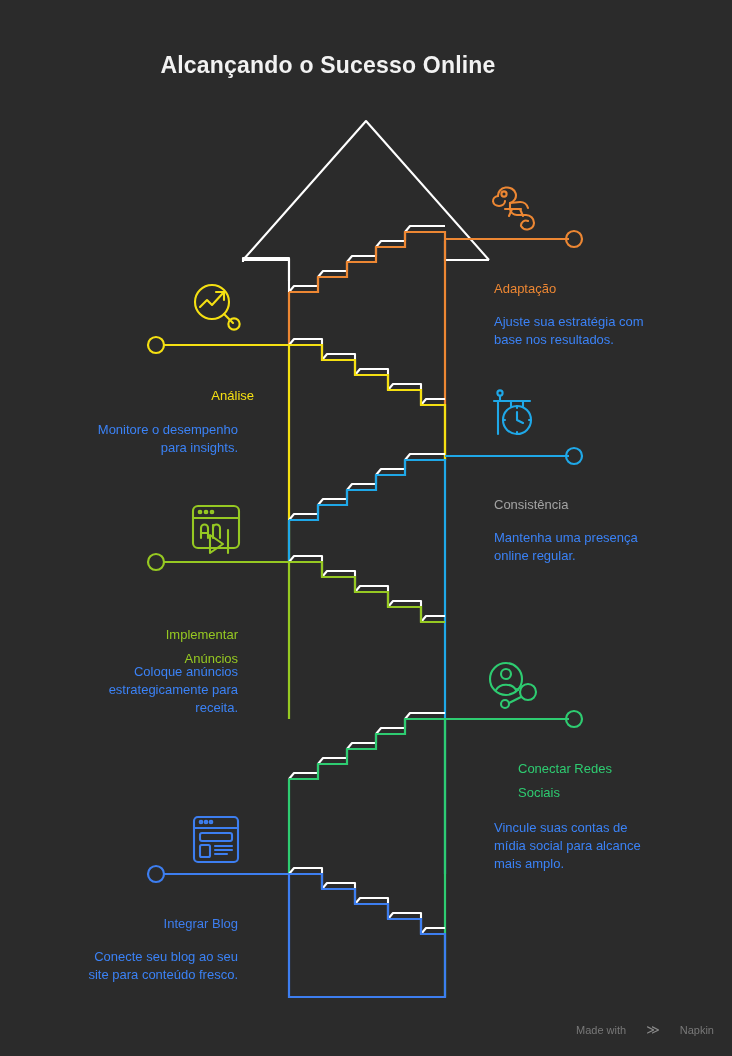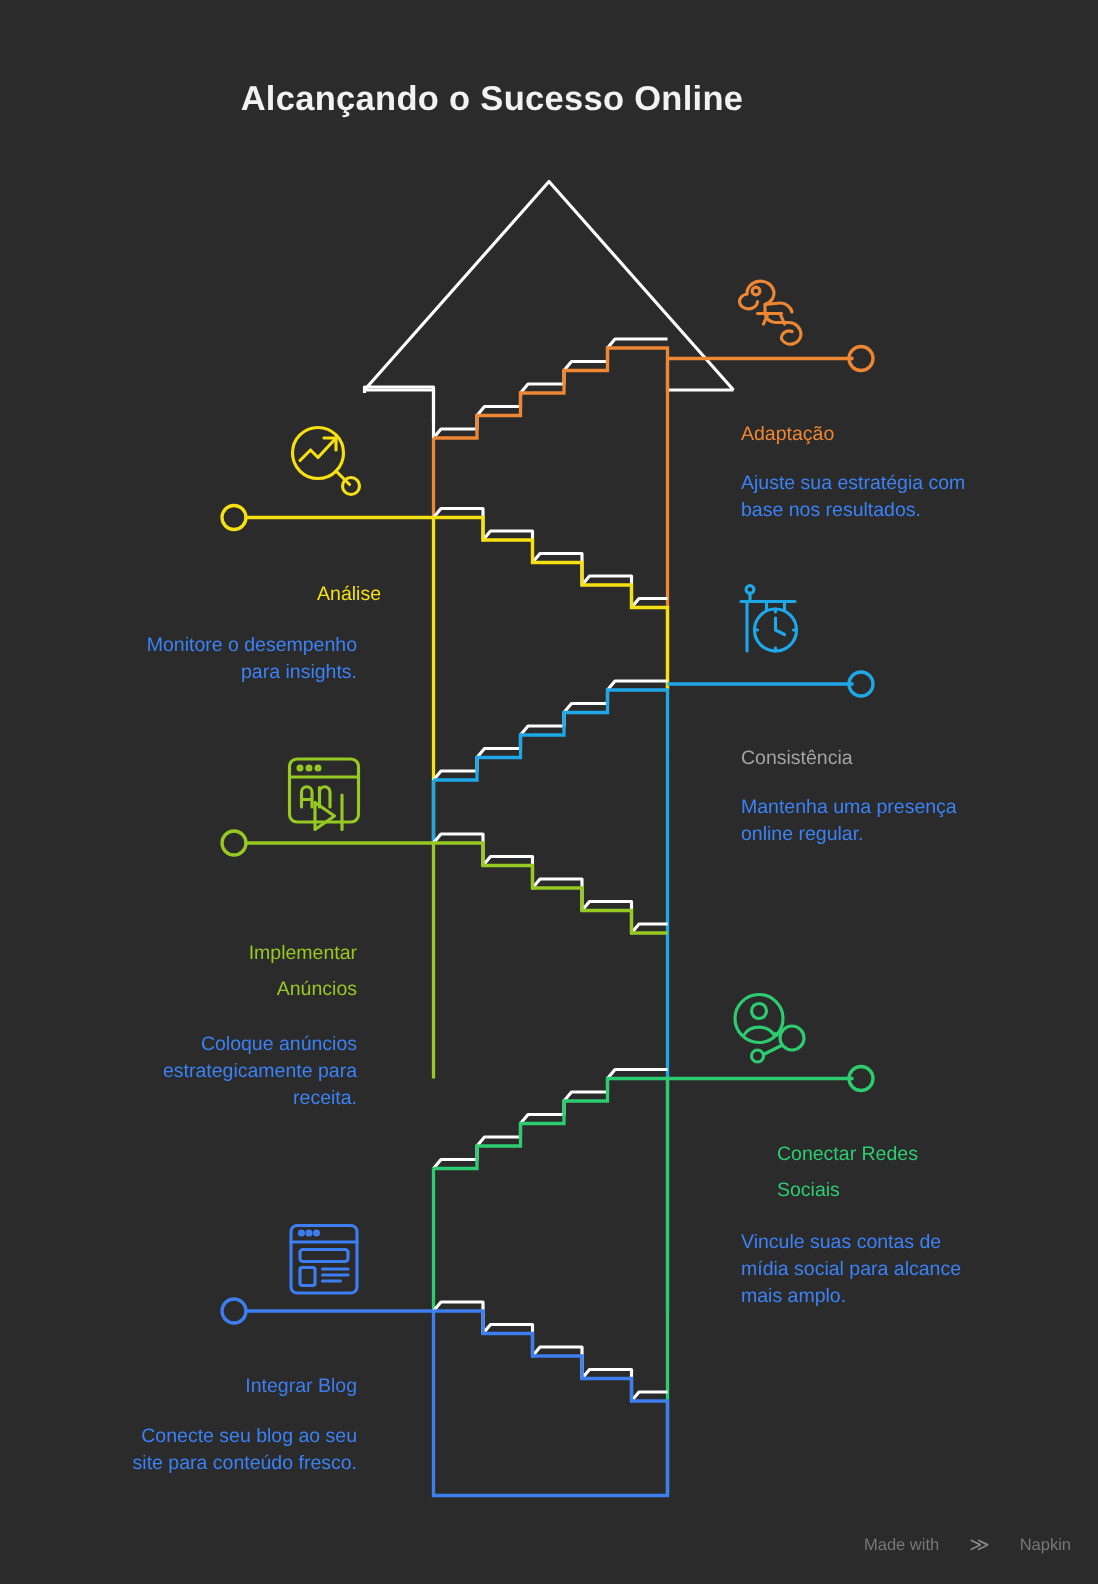--- a/index.html
+++ b/index.html
@@ -215,21 +215,21 @@
 <div class="step-title align-right" style="left:44px; top:384px; width:210px; color:#f5e012;">Análise</div>
 <div class="step-desc align-right" style="left:38px; top:421px; width:200px;">Monitore o desempenho
 para insights.</div>
 
 <div class="step-title align-left" style="left:494px; top:493px; width:210px; color:#a3a3a3;">Consistência</div>
 <div class="step-desc align-left" style="left:494px; top:529px; width:200px;">Mantenha uma presença
 online regular.</div>
 
 <div class="step-title align-right" style="left:28px; top:601px; width:210px; color:#96c922;margin-top:22px;">Implementar
 Anúncios</div>
-<div class="step-desc align-right" style="left:38px; top:663px; width:200px;margin-top:24px;">Coloque anúncios
+<div class="step-desc align-right" style="left:38px; top:663px; width:200px;">Coloque anúncios
 estrategicamente para
 receita.</div>
 
 <div class="step-title align-left" style="left:494px; top:757px; width:200px; color:#2ecc71;margin-left:24px;">Conectar Redes
 Sociais</div>
 <div class="step-desc align-left" style="left:494px; top:819px; width:200px;">Vincule suas contas de
 mídia social para alcance
 mais amplo.</div>
 
 <div class="step-title align-right" style="left:28px; top:912px; width:210px; color:#3d7ef0;">Integrar Blog</div>

